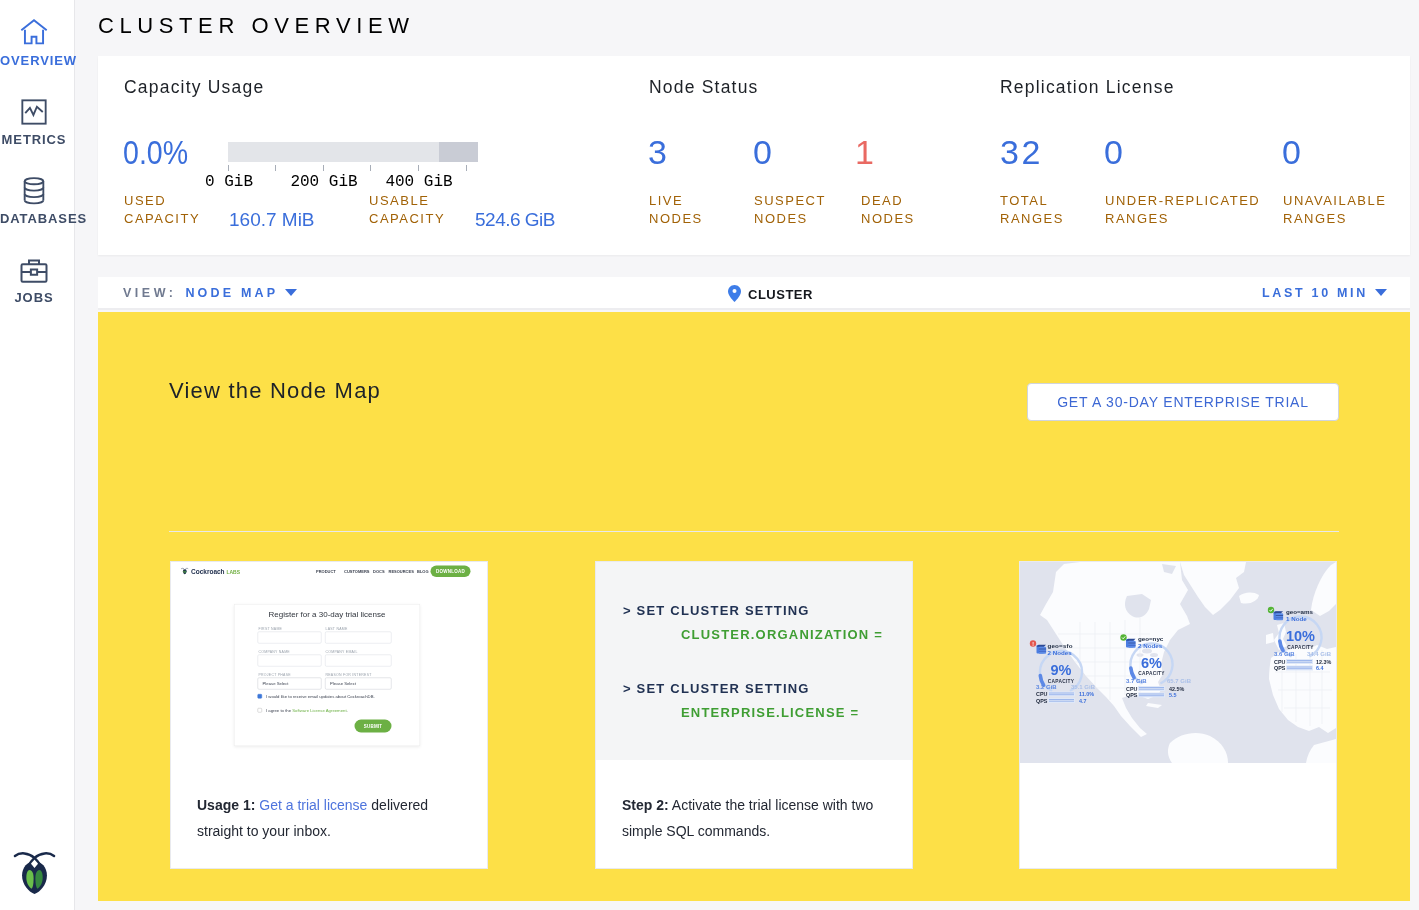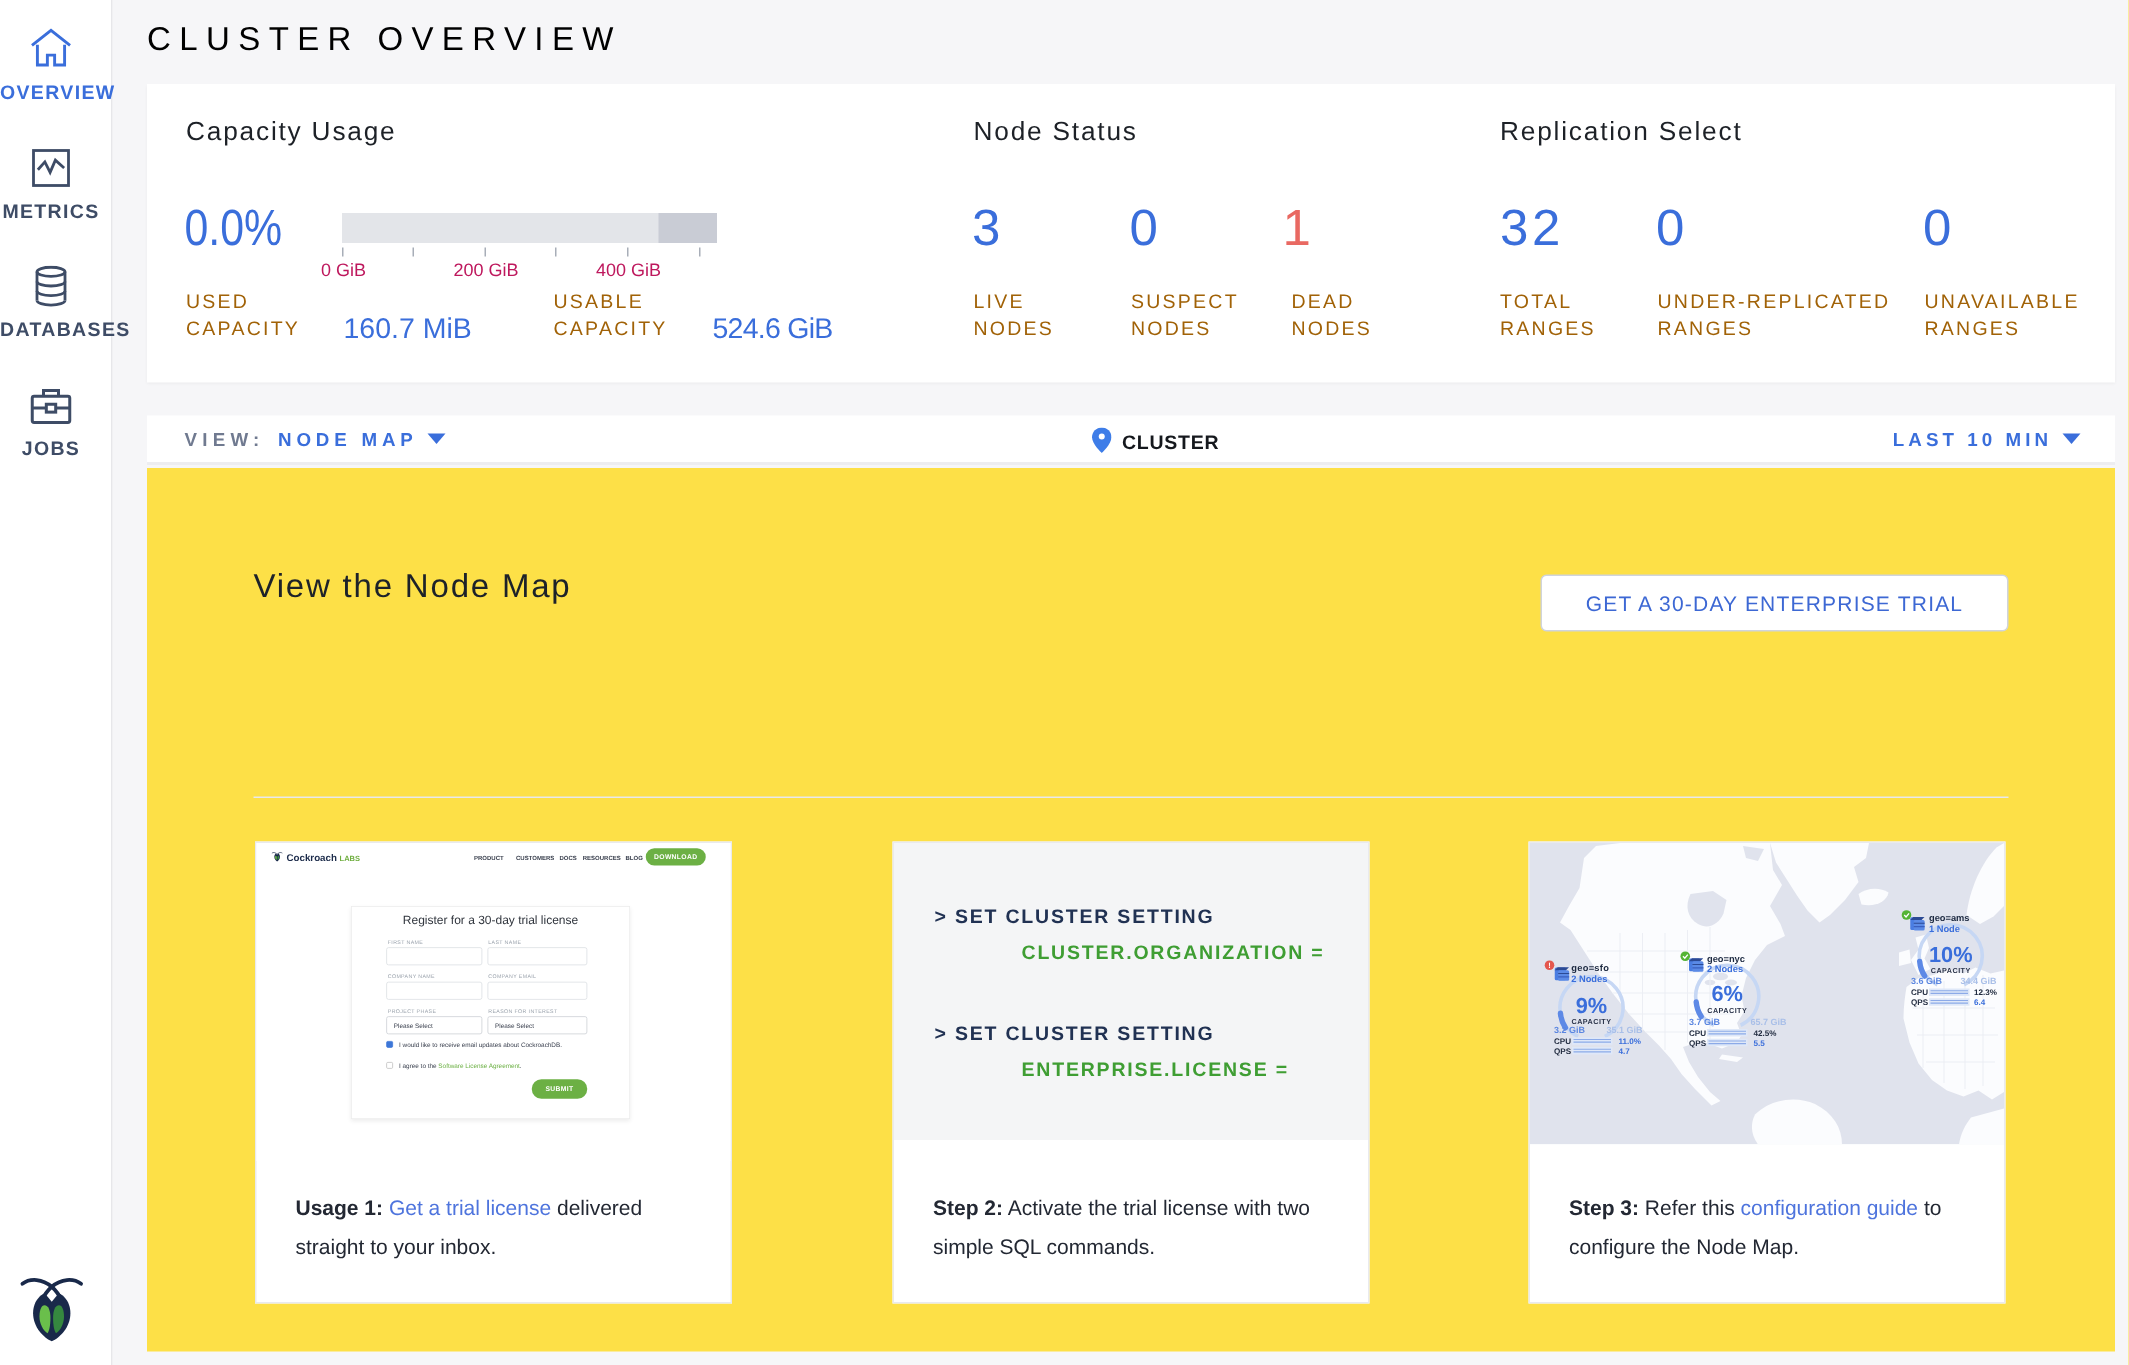--- a/index.html
+++ b/index.html
@@ -23,21 +23,21 @@
 .sec-title { font-size:17.5px; color:#1d2127; font-weight:normal; letter-spacing:1.2px; position:absolute; top:21px; }
 .bignum { font-size:34px; color:#3a6edb; position:absolute; top:79px; line-height:34px; }
 .bignum.red { color:#e96962; }
 .small-label { position:absolute; top:136px; font-size:13px; letter-spacing:1.5px; color:#a16207; line-height:17.5px; }
 .val-blue { position:absolute; font-size:19px; color:#3a6edb; top:153px; }
 
 
 .cap-bar { position:absolute; left:130px; top:86px; width:250px; height:20px; background:#e3e5e9; }
 .cap-bar .dark { position:absolute; right:0; top:0; width:39px; height:20px; background:#c9ccd5; }
 .tick { position:absolute; top:109px; width:1px; height:6px; background:#a8aeb8; }
-.axis-lab { position:absolute; top:117px; font-size:12px; color:#be185d; transform:translateX(-50%); white-space:nowrap; }
+.axis-lab { position:absolute; top:117px; font-size:16px; color:#000000; transform:translateX(-50%); white-space:nowrap;font-family:Liberation Mono, monospace; }
 
 
 .view-bar { position:absolute; left:23px; top:277px; width:1312px; height:33px; background:#fff; border-bottom:2px solid #ededf0; }
 .vb-left { position:absolute; left:25px; top:9px; font-size:12.5px; font-weight:bold; }
 .vb-left .lab { color:#707a90; letter-spacing:3.5px; }
 .vb-left .val { color:#3a6edb; margin-left:9px; letter-spacing:3.2px; }
 .tri { display:inline-block; width:0; height:0; border-left:6px solid transparent; border-right:6px solid transparent; border-top:7px solid #3a6edb; margin-left:7px; vertical-align:1px; }
 .vb-center { position:absolute; left:630px; top:8px; font-size:13px; letter-spacing:0.5px; color:#15181d; font-weight:bold; }
 .vb-right { position:absolute; right:23px; top:9px; font-size:12.5px; letter-spacing:2.7px; color:#3a6edb; font-weight:bold; }
 
@@ -149,21 +149,21 @@
     <div class="val-blue" style="left:377px; letter-spacing:-0.5px;">524.6 GiB</div>
 
     <div class="sec-title" style="left:551px;">Node Status</div>
     <div class="bignum" style="left:550px;">3</div>
     <div class="bignum" style="left:655px;">0</div>
     <div class="bignum red" style="left:757px;">1</div>
     <div class="small-label" style="left:551px;">LIVE<br>NODES</div>
     <div class="small-label" style="left:656px;">SUSPECT<br>NODES</div>
     <div class="small-label" style="left:763px;">DEAD<br>NODES</div>
 
-    <div class="sec-title" style="left:902px;">Replication Select</div>
+    <div class="sec-title" style="left:902px;">Replication License</div>
     <div class="bignum" style="left:902px; letter-spacing:2.5px;">32</div>
     <div class="bignum" style="left:1006px;">0</div>
     <div class="bignum" style="left:1184px;">0</div>
     <div class="small-label" style="left:902px;">TOTAL<br>RANGES</div>
     <div class="small-label" style="left:1007px;">UNDER-REPLICATED<br>RANGES</div>
     <div class="small-label" style="left:1185px;">UNAVAILABLE<br>RANGES</div>
   </div>
 
   <div class="view-bar">
     <div class="vb-left"><span class="lab">VIEW:</span><span class="val">NODE MAP</span><span class="tri"></span></div>
@@ -356,16 +356,15 @@
           <rect x="266" y="97" width="27" height="5" fill="#dfe8f8"></rect>
           <path d="M267 98.5 L292 98.5 M267 100.2 L292 100.2" stroke="#8caae8" stroke-width="0.8"></path>
           <text x="296" y="101.5" font-size="5.4" font-weight="bold" fill="#222c40">12.3%</text>
           <text x="254" y="108" font-size="5.4" font-weight="bold" fill="#222c40">QPS</text>
           <rect x="266" y="103.5" width="27" height="5" fill="#dfe8f8"></rect>
           <path d="M267 105 L292 105 M267 106.7 L292 106.7" stroke="#8caae8" stroke-width="0.8"></path>
           <text x="296" y="108" font-size="5.4" font-weight="bold" fill="#3a6edb">6.4</text>
         </g>
       </svg>
       </div>
-      <div class="step-text"><b>Step 3:</b> Refer this <a href="#">configuration guide</a> to configure the Node Map.</div>
     </div>
   </div>
 </div>
 
 </body></html>

